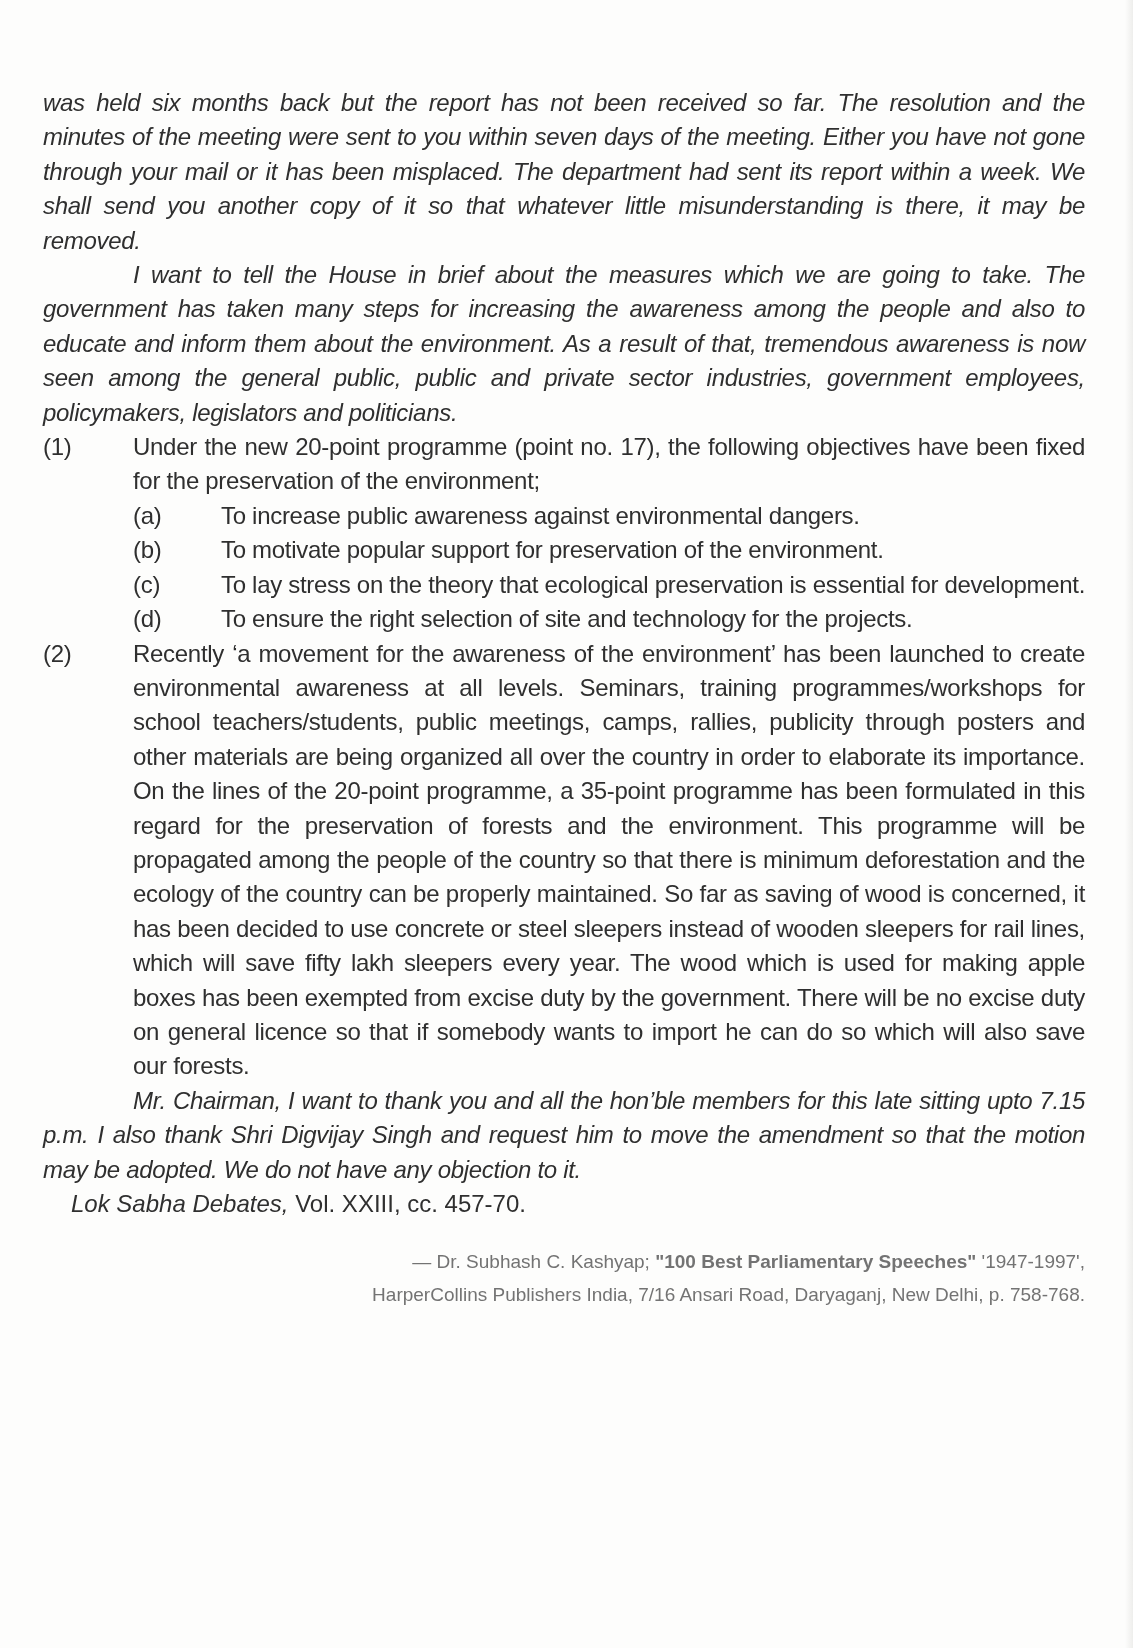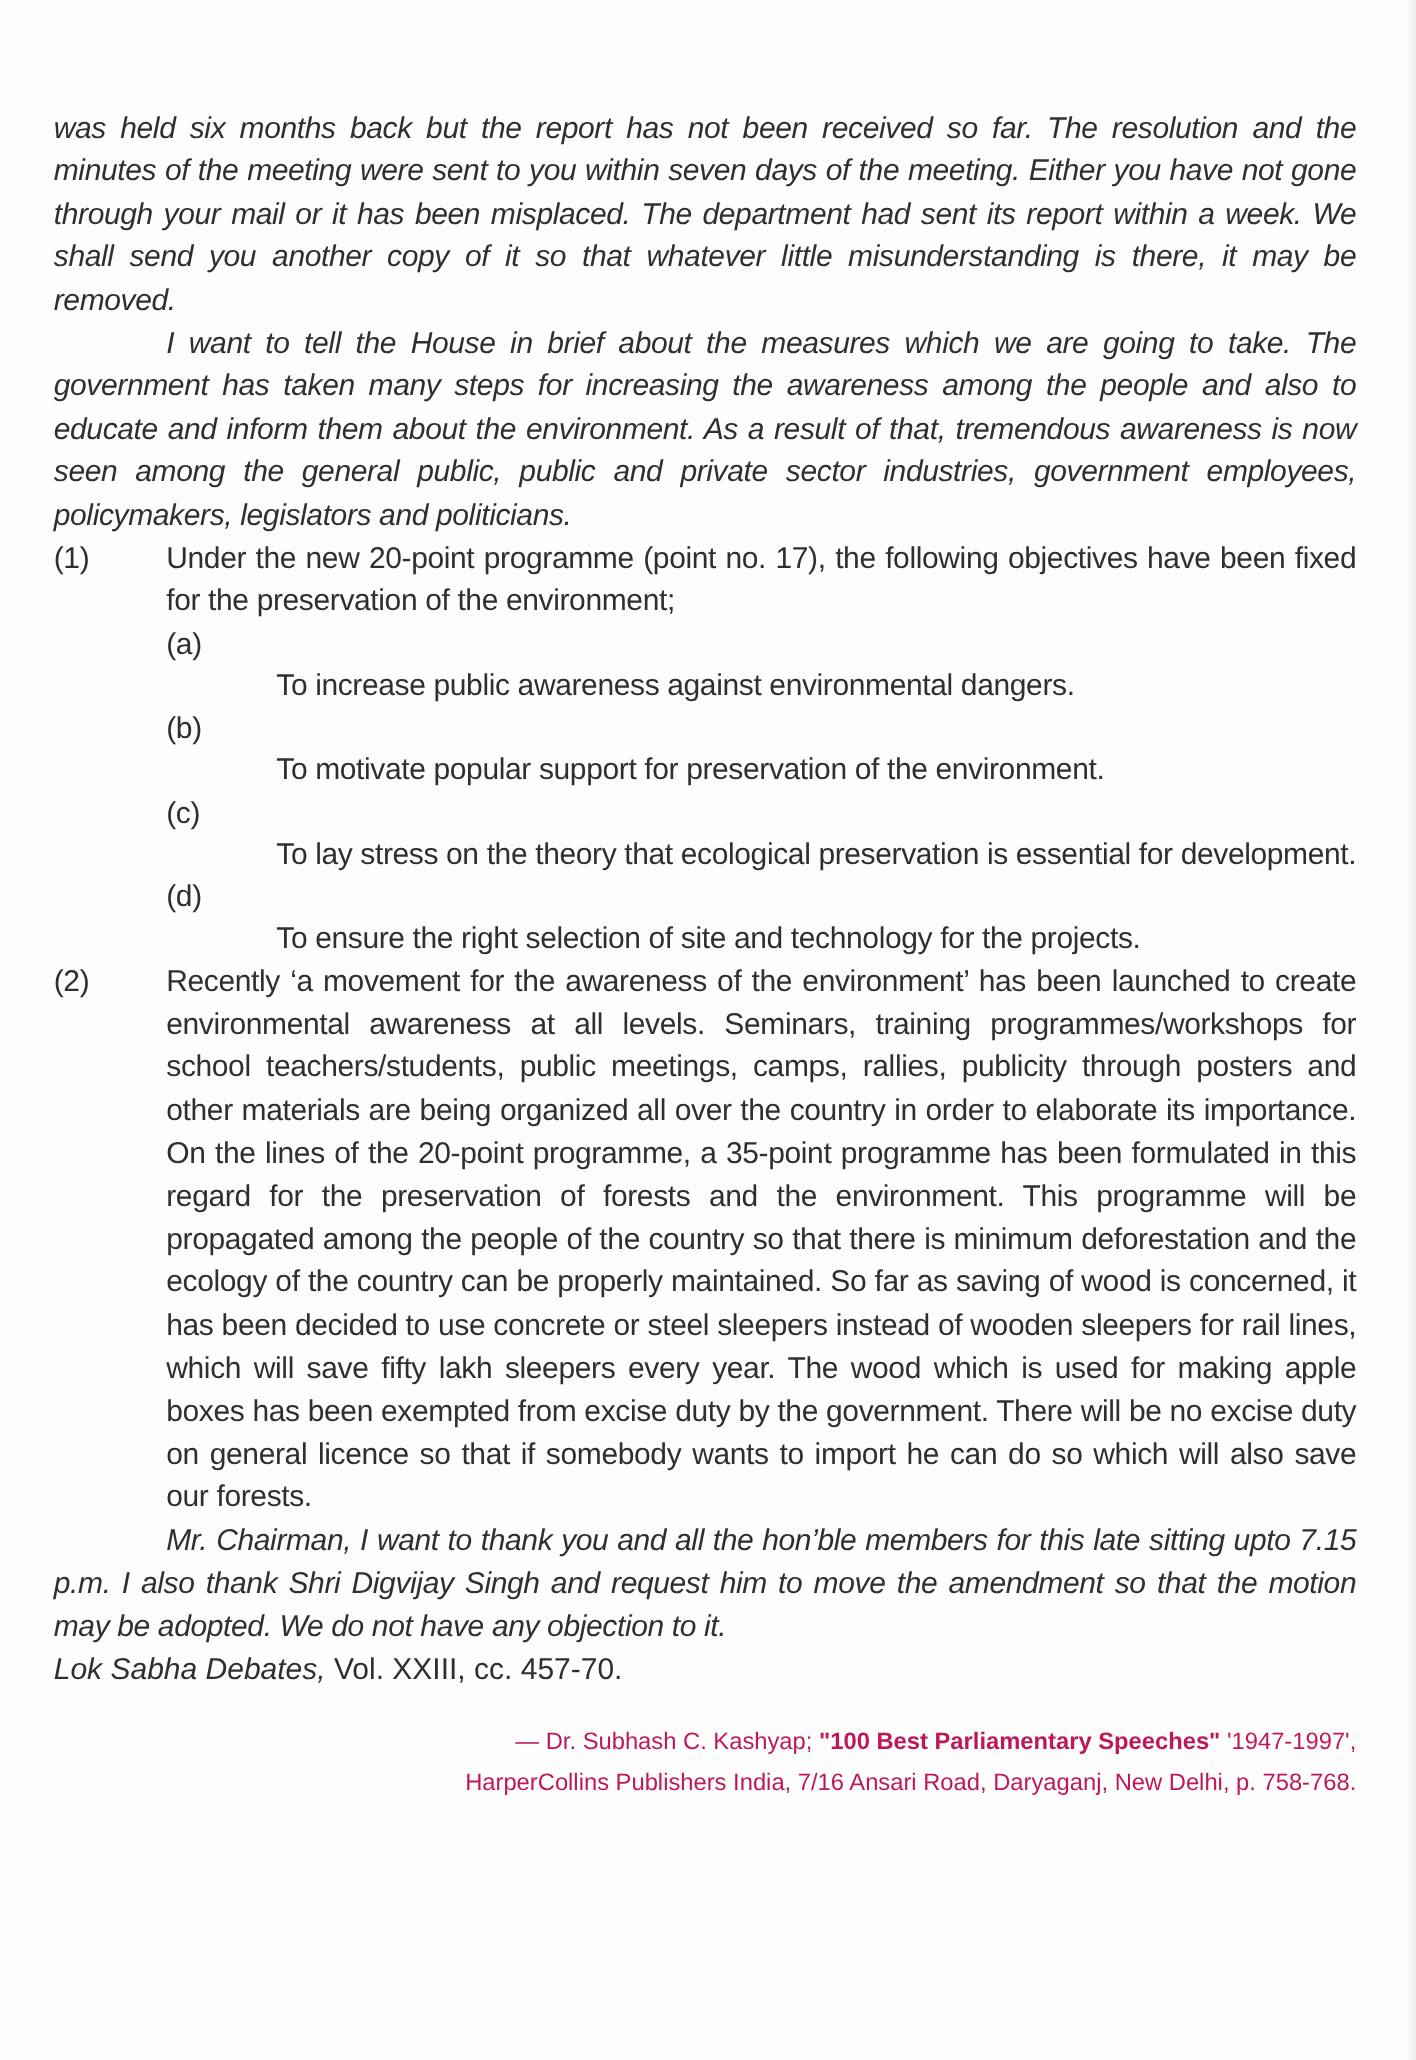--- a/index.html
+++ b/index.html
@@ -12,25 +12,25 @@
   }
   .page { position: absolute; left: 43px; top: 86px; width: 1042px; }
   p, .li { margin: 0; font-size: 24px; line-height: 34.4px; letter-spacing: -0.3px; }
   .just { text-align: justify; font-style: italic; }
   .indent { text-indent: 90px; }
   .item { display: flex; }
   .num { width: 90px; flex: none; }
   .itext { flex: 1; text-align: justify; }
   .sub { display: flex; padding-left: 90px; }
   .snum { width: 88px; flex: none; }
-  .stext { flex: 1; text-align: justify; margin-top: 33px; }
+  .stext { flex: 1; text-align: justify; }
   .ref-h { font-weight: bold; font-size: 24px; line-height: 34.4px; margin-top: 0; }
-  .ref-b { font-size: 24px; line-height: 34.4px; }
+  .ref-b { font-size: 24px; line-height: 34.4px; margin-left: 28px; }
   .ref-b i { font-style: italic; }
-  .cite { text-align: right; font-size: 19px; line-height: 33px; margin-top: 24px; padding-right: 0px; color: #be185d; }
+  .cite { text-align: right; font-size: 19px; line-height: 33px; margin-top: 24px; padding-right: 0px; color: #737373; }
   .cite b { font-weight: bold; }
   .edge { position: absolute; right: 0; top: 0; width: 8px; height: 1648px; background: linear-gradient(to right, #fdfdfc, #eeeeec); }
 </style>
 </head>
 <body>
 
 <div class="edge"></div>
 
 <div class="page">
   <p class="just">was held six months back but the report has not been received so far. The resolution and the minutes of the meeting were sent to you within seven days of the meeting. Either you have not gone through your mail or it has been misplaced. The department had sent its report within a week. We shall send you another copy of it so that whatever little misunderstanding is there, it may be removed.</p>

